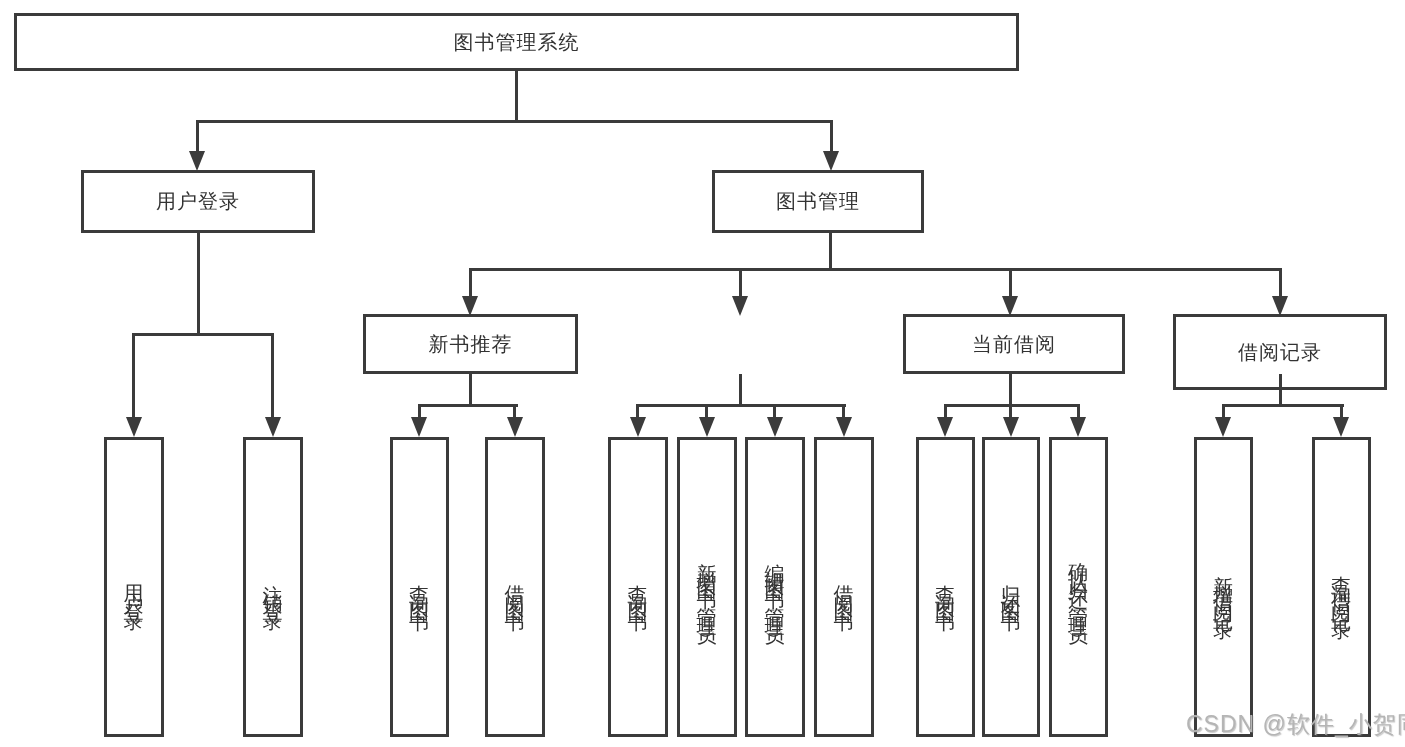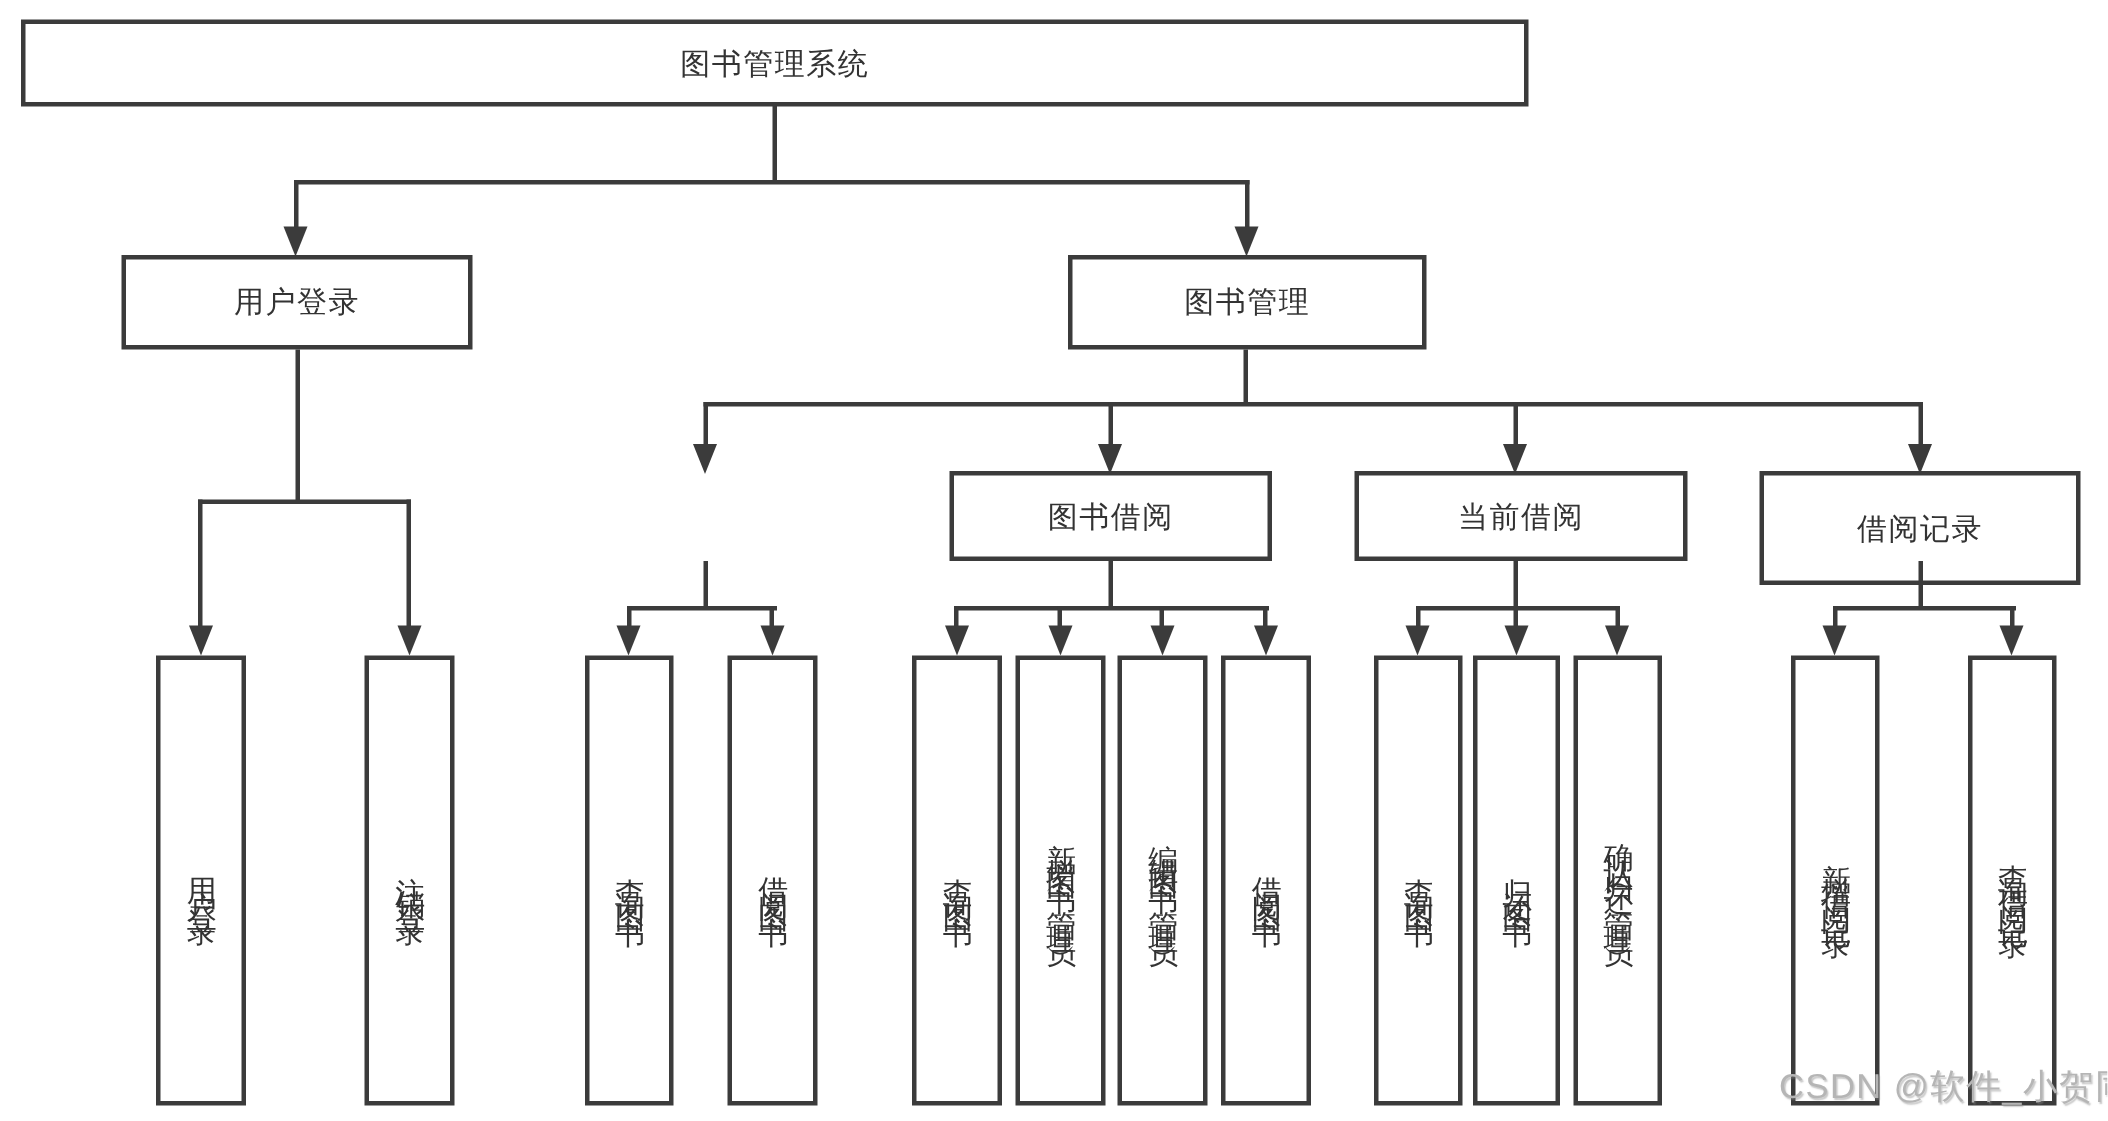--- a/index.html
+++ b/index.html
@@ -58,23 +58,23 @@
   }
 </style>
 </head>
 <body>
 
 <div class="canvas">
 
   <div class="node" style="left:14px; top:13px; width:1005px; height:58px;">图书管理系统</div>
 
   <div class="node" style="left:81px; top:170px; width:234px; height:63px;">用户登录</div>
-  <div class="node" style="left:712px; top:170px; width:239px; height:63px;">图书管理</div>
+  <div class="node" style="left:712px; top:170px; width:212px; height:63px;">图书管理</div>
 
-  <div class="node" style="left:633px; top:314px; width:215px; height:60px;">图书借阅</div>
+  <div class="node" style="left:363px; top:314px; width:215px; height:60px;">新书推荐</div>
   <div class="node" style="left:903px; top:314px; width:222px; height:60px;">当前借阅</div>
   <div class="node" style="left:1173px; top:314px; width:214px; height:76px;">借阅记录</div>
 
   <div class="node leaf" style="left:104px; width:60px;">
       <span>用户登录</span>
     </div>
   <div class="node leaf" style="left:243px; width:60px;">
       <span>注销登录</span>
     </div>
   <div class="node leaf" style="left:390px; width:59px;">

